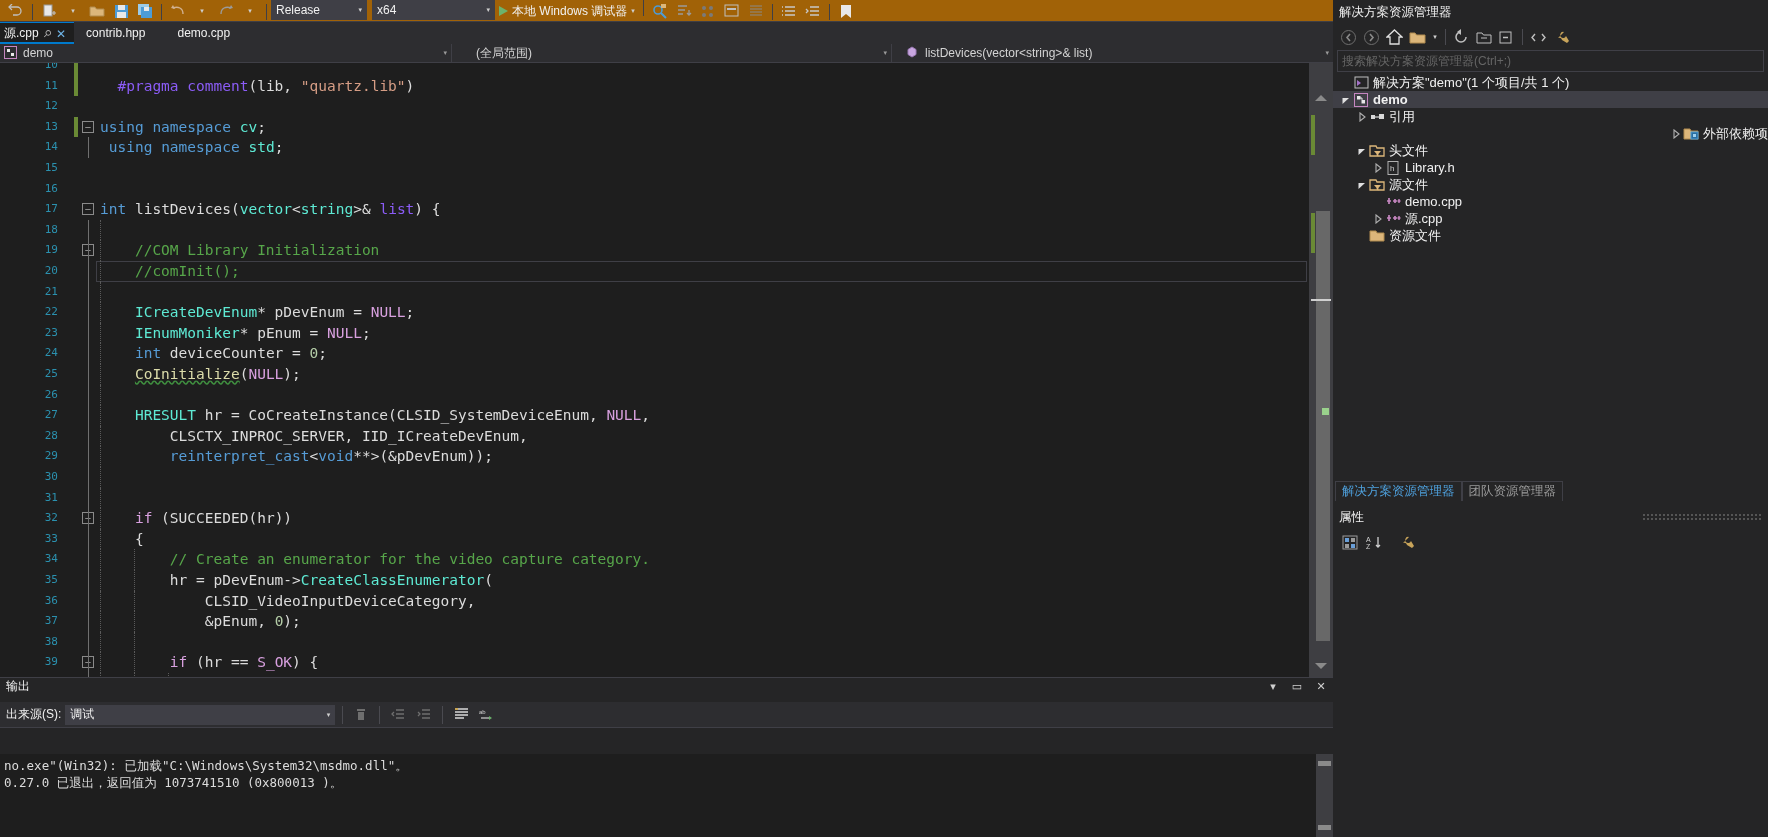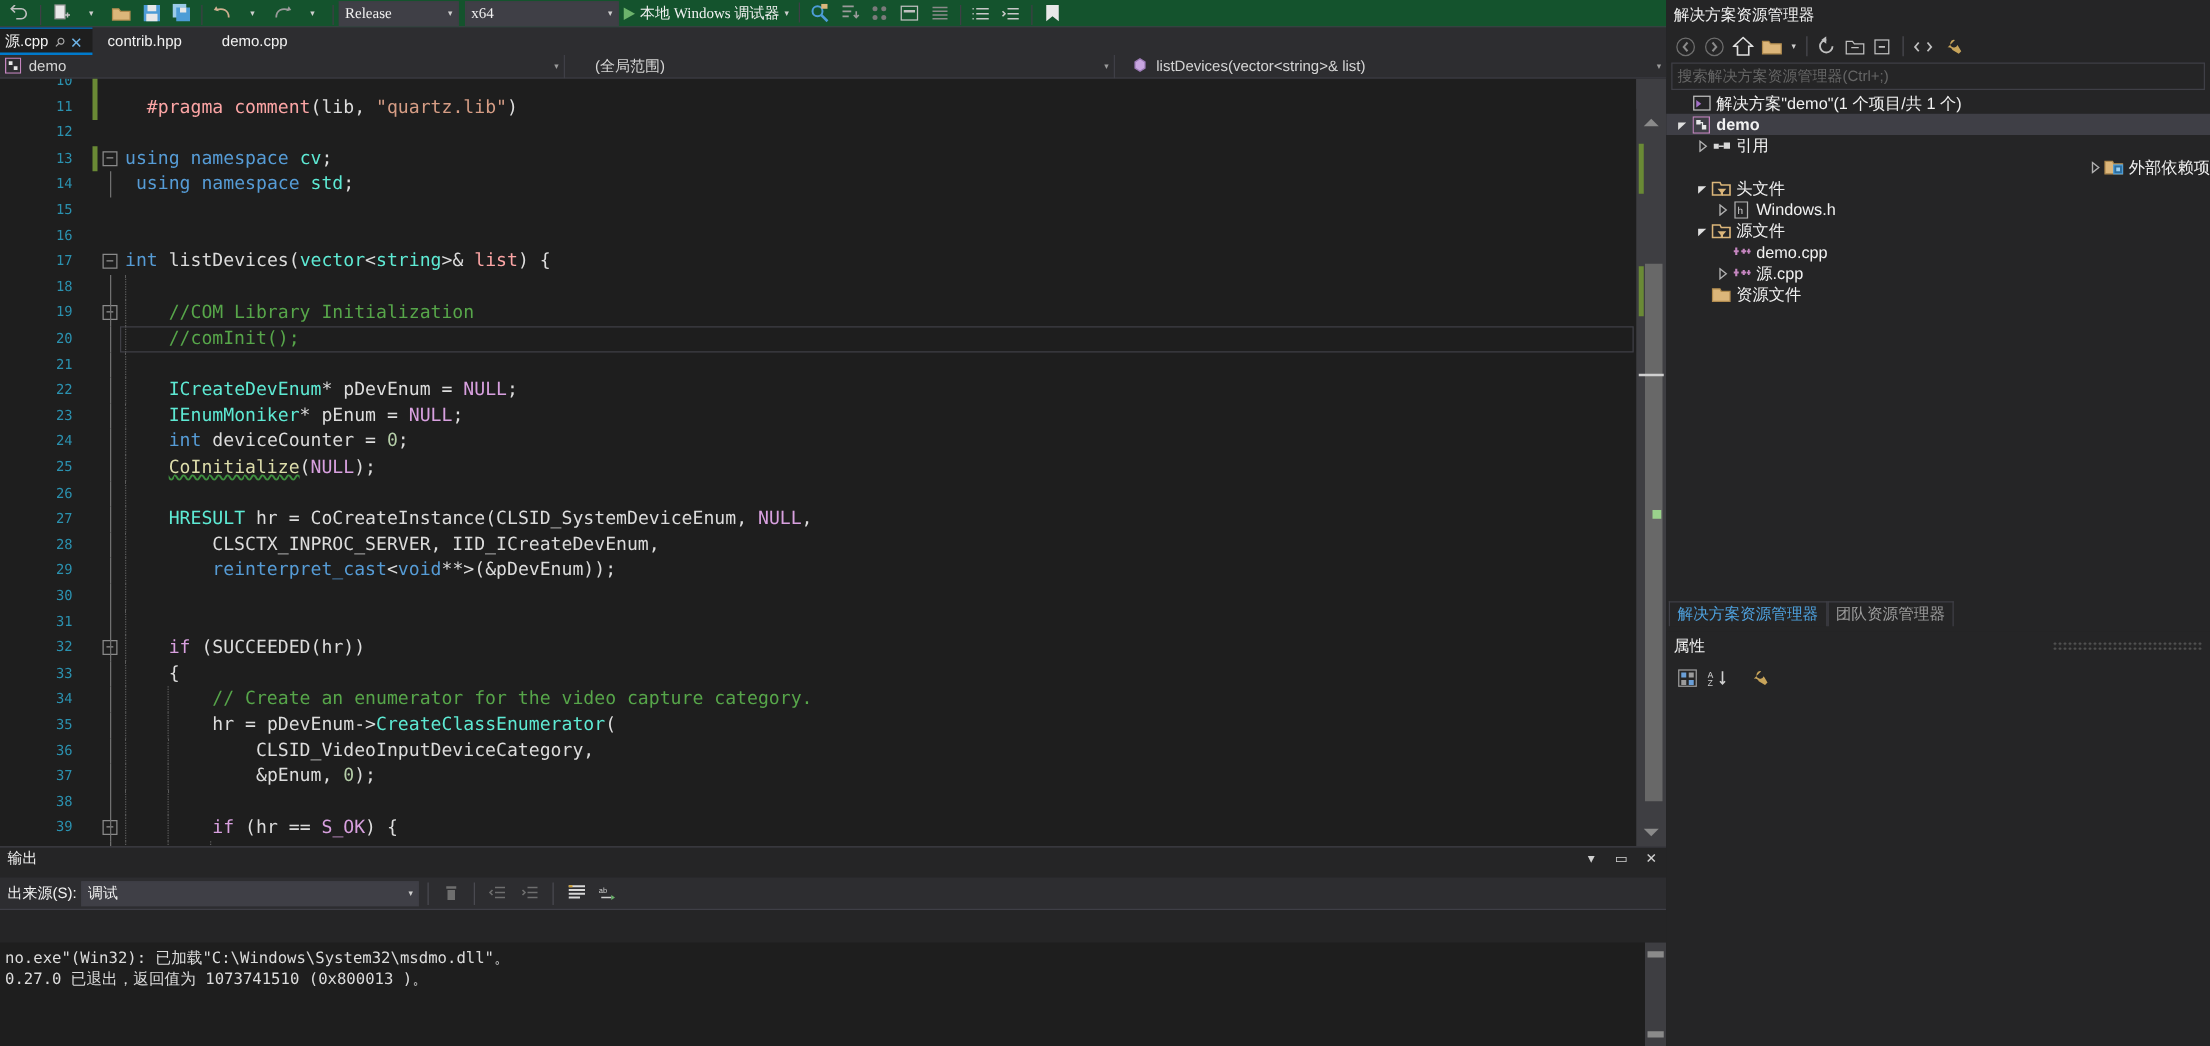--- a/index.html
+++ b/index.html
@@ -7,22 +7,22 @@
     width:1768px; height:837px; overflow:hidden;
     background:#2d2d30;
     font-family:"Liberation Sans", sans-serif;
     font-size:12px; color:#f1f1f1;
   }
   #app { position:relative; width:1768px; height:837px; }
 
   
   #toolbar {
     position:absolute; left:0; top:0; width:1768px; height:22px;
-    background:#14532d; border-bottom:1px solid #3f3f46;
-    display:flex; align-items:center; overflow:hidden;font-family:Liberation Serif, serif;
+    background:#a16207; border-bottom:1px solid #3f3f46;
+    display:flex; align-items:flex-start; overflow:hidden;
   }
   .tb-grp { display:flex; align-items:flex-end; height:22px; }
   .tb-btn {
     width:24px; height:22px; display:flex; align-items:center; justify-content:center;
     position:relative;
   }
   .tb-sep { width:1px; height:16px; background:#3f3f46; margin:0 4px 2px 4px; }
   .tb-combo {
     height:20px; min-width:78px; border:1px solid #3f3f46; background:#3f3f46;
     color:#f1f1f1; font-size:12px; display:flex; align-items:center;
@@ -94,21 +94,21 @@
 
   
   .k   { color:#569cd6; }   
   .kc  { color:#d8a0df; }   
   .t   { color:#5eead4; }   
   .cm  { color:#57a64a; }   
   .s   { color:#d69d85; }   
   .n   { color:#b5cea8; }   
   .p   { color:#dcdcdc; }   
   .f   { color:#dcdcaa; }   
-  .pp  { color:#fca5a5; }   
+  .pp  { color:#8b5cf6; }   
   .sq  { text-decoration:underline wavy #3f8f3f; text-decoration-skip-ink:none; }
 
   
   #edscroll {
     position:absolute; right:0; top:0; width:24px; bottom:0; background:#3e3e42;
   }
   #edscroll .arrow-up, #edscroll .arrow-dn {
     position:absolute; left:0; width:24px; height:22px;
     display:flex; align-items:center; justify-content:center;
   }
@@ -649,21 +649,21 @@
             <svg width="9" height="10" viewBox="0 0 9 10">
               <path d="M2 1 L7 5 L2 9 z" fill="none" stroke="#b0b0b0" stroke-width="1.1"></path>
             </svg>
           </span>
           <span class="ticon">
             <svg width="13" height="14" viewBox="0 0 13 14">
               <rect x="1" y="0.5" width="10" height="13" fill="none" stroke="#b0b0b0"></rect>
               <text x="3" y="10" font-size="8" fill="#d0d0d0">h</text>
             </svg>
           </span>
-          <span class="lbl">Windows.h</span>
+          <span class="lbl">Library.h</span>
         </div>
         <div class="tn" style="padding-left: 22px;">
           <span class="tw">
             <svg width="10" height="10" viewBox="0 0 10 10">
               <path d="M1.5 3 L8 3 L1.5 9 z" fill="#e0e0e0"></path>
             </svg>
           </span>
           <span class="ticon">
             <svg width="17" height="14" viewBox="0 0 17 14">
               <path d="M1 2 h6 l1 2 H15 v8 H1 z" fill="none" stroke="#dcb67a" stroke-width="1.3"></path>

